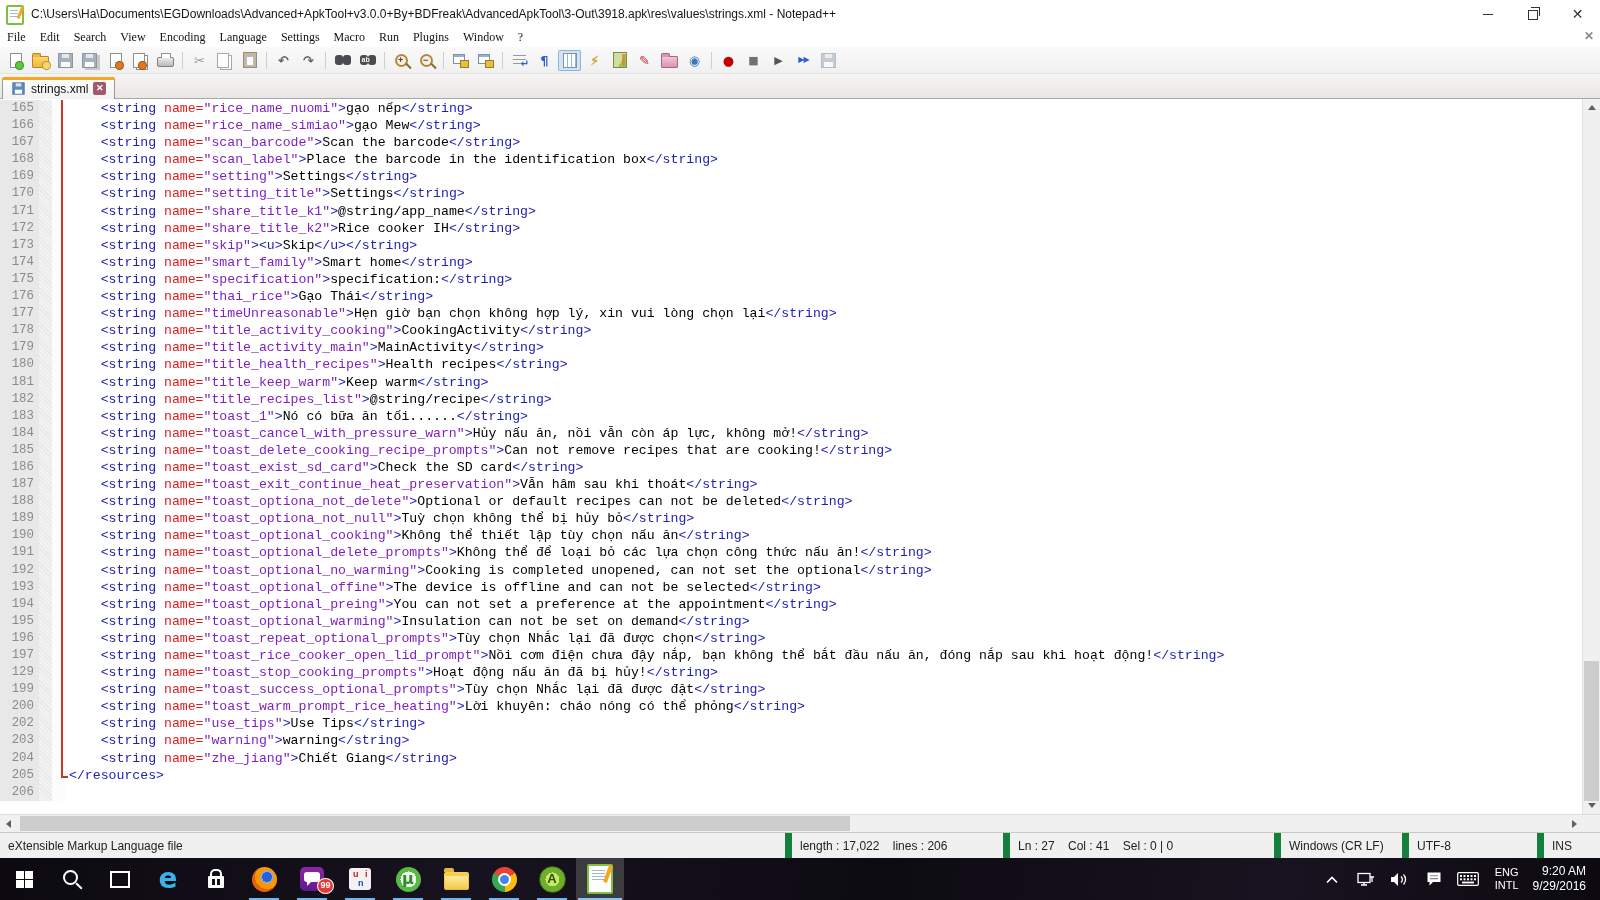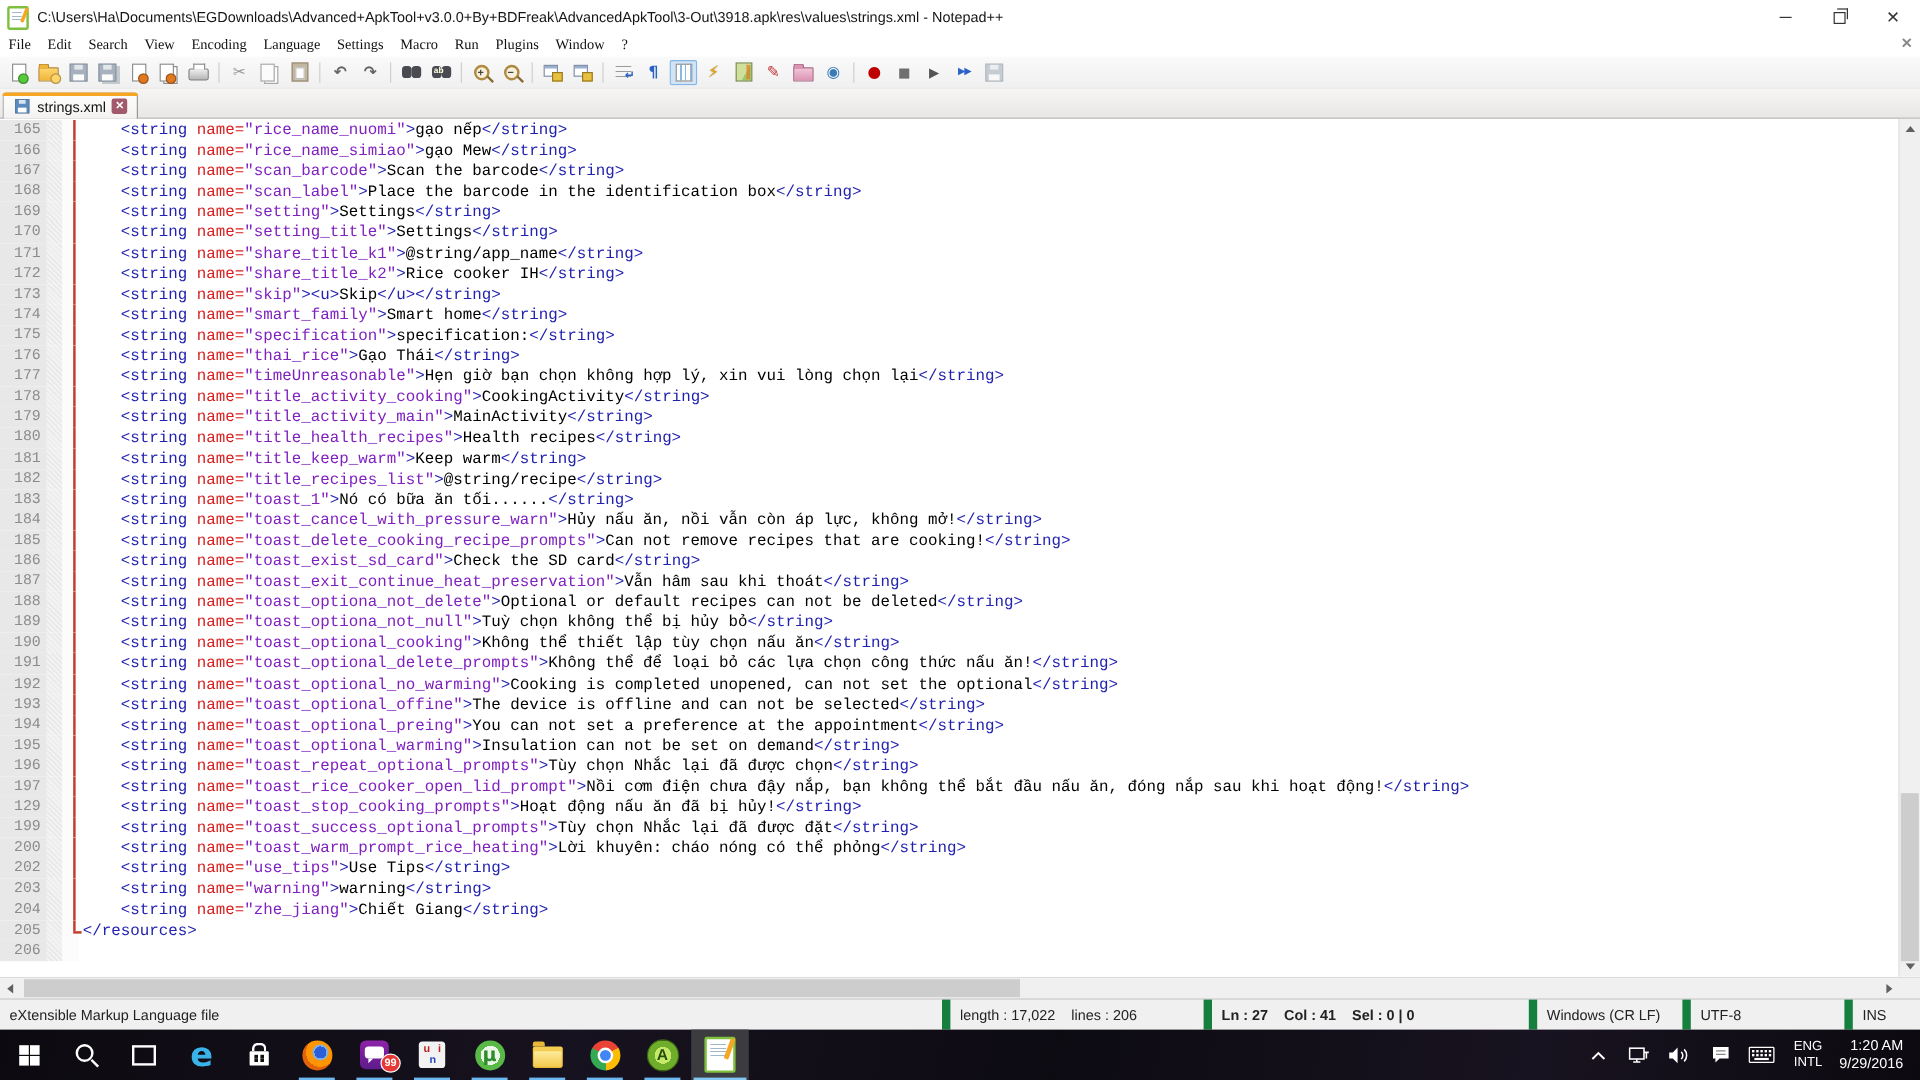--- a/index.html
+++ b/index.html
@@ -105,21 +105,21 @@
   .harrow.left{left:0;}.harrow.right{right:0;}
   .tri-left{width:0;height:0;border-top:4px solid transparent;border-bottom:4px solid transparent;border-right:5px solid #606060;}
   .tri-right{width:0;height:0;border-top:4px solid transparent;border-bottom:4px solid transparent;border-left:5px solid #606060;}
   .hthumb{position:absolute;top:1px;height:15px;left:20px;width:830px;background:#cdcdcd;}
   .scorner{width:17px;flex:none;background:#f0f0f0;}
 
   
   .statusbar{height:25px;flex:none;background:#f0f0f0;border-top:1px solid #c8c8c8;display:flex;align-items:center;font-size:12px;color:#222;}
   .sb-sec{height:100%;display:flex;align-items:center;padding:0 8px;border-left:7px solid #15803d;white-space:pre;flex:none;}
   .sb-doctype{flex:1;border-left:none;}
-  .sb-len{width:195px;}.sb-pos{width:248px;font-weight:bold;}.sb-eol{width:105px;}.sb-enc{width:112px;}.sb-ins{width:40px;}
+  .sb-len{width:195px;}.sb-pos{width:248px;}.sb-eol{width:105px;}.sb-enc{width:112px;}.sb-ins{width:40px;}
 
   
   .taskbar{height:42px;flex:none;display:flex;align-items:stretch;
     background:linear-gradient(100deg,#0c0a10 0%,#17121f 30%,#0d0b12 55%,#181320 80%,#0c0a10 100%);}
   .tkbtn{width:48px;display:flex;align-items:center;justify-content:center;position:relative;flex:none;}
   .tkbtn.running::after{content:"";position:absolute;bottom:0;left:9px;right:9px;height:2px;background:var(--underline,#6cb8f0);}
   .tkbtn.active{background:#3c3c40;}
   .tkbtn.active::after{left:2px;right:2px;background:#83c7f5;}
   .tk-start{width:17px;height:17px;background-image:linear-gradient(#fff,#fff),linear-gradient(#fff,#fff),linear-gradient(#fff,#fff),linear-gradient(#fff,#fff);
     background-size:8px 8px;background-position:0 0,9px 0,0 9px,9px 9px;background-repeat:no-repeat;display:block;}
@@ -493,19 +493,19 @@
                 <rect x="5" y="9.6" width="12" height="1.8"></rect>
               </g>
             </svg>
           </span>
         </div>
       <div class="tray-lang">
         <div>ENG</div>
         <div>INTL</div>
       </div>
       <div class="tray-clock">
-        <div>1:20 AM</div>
+        <div>9:20 AM</div>
         <div>9/29/2016</div>
       </div>
     </div>
   </div>
 
 </div>
 
 </body></html>

